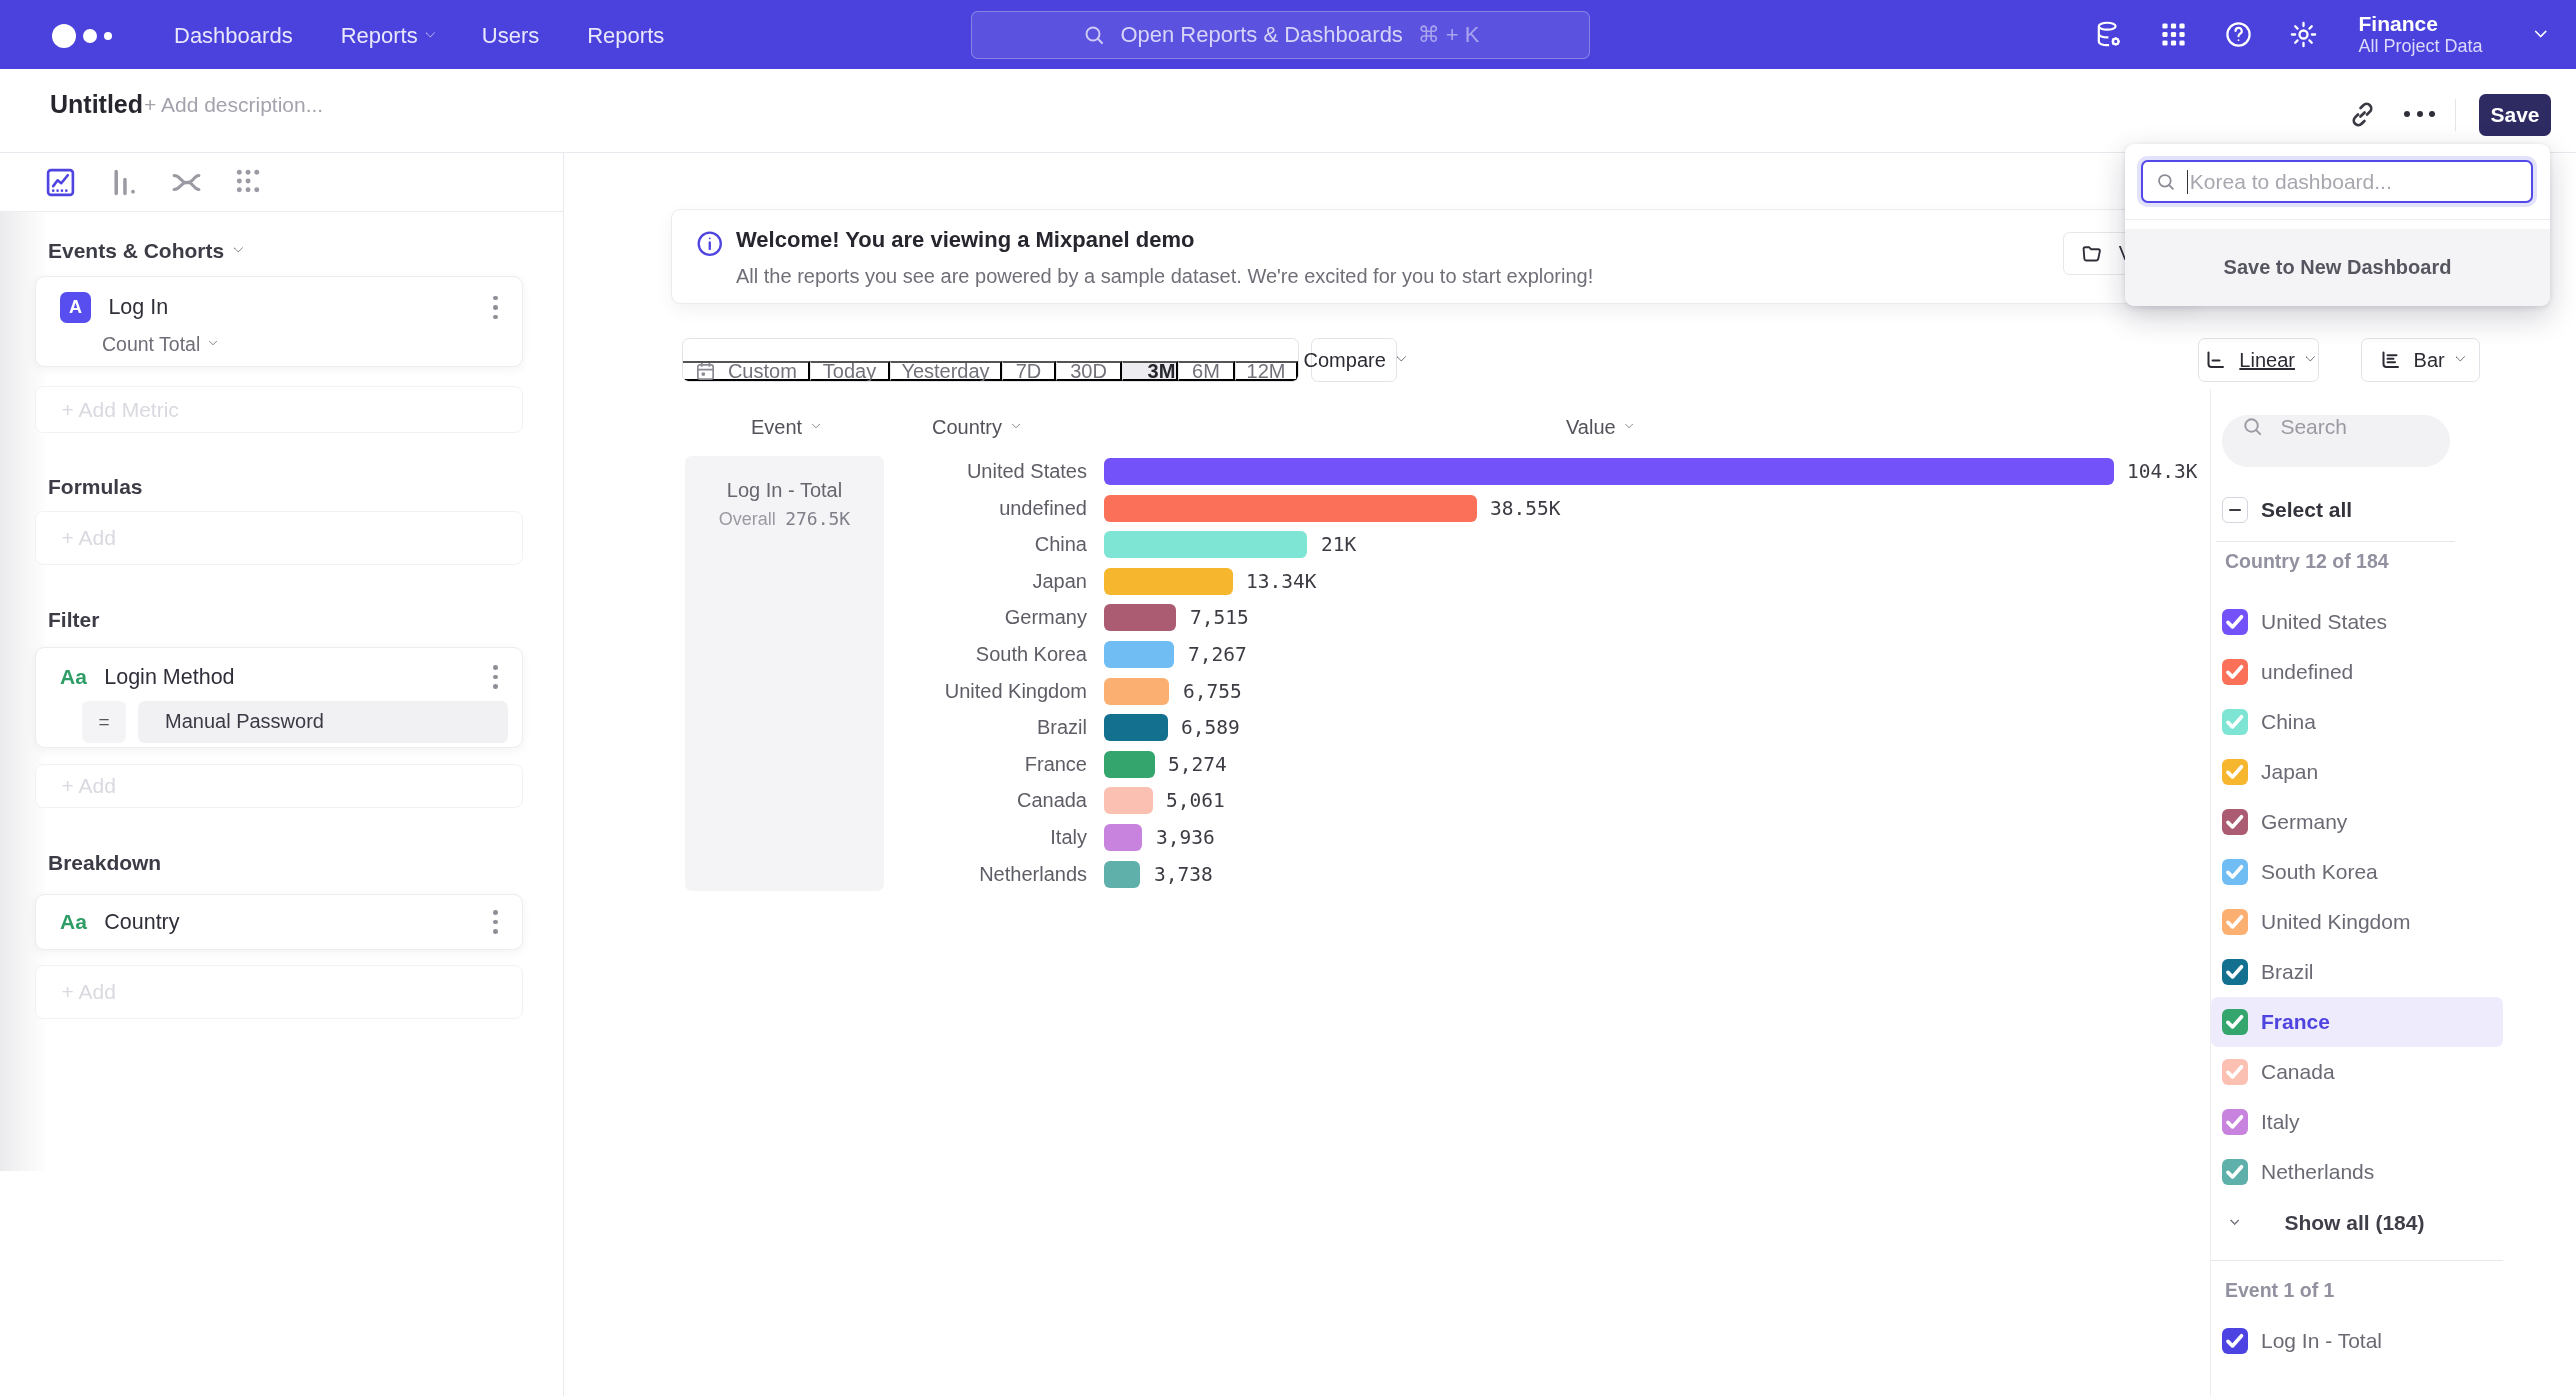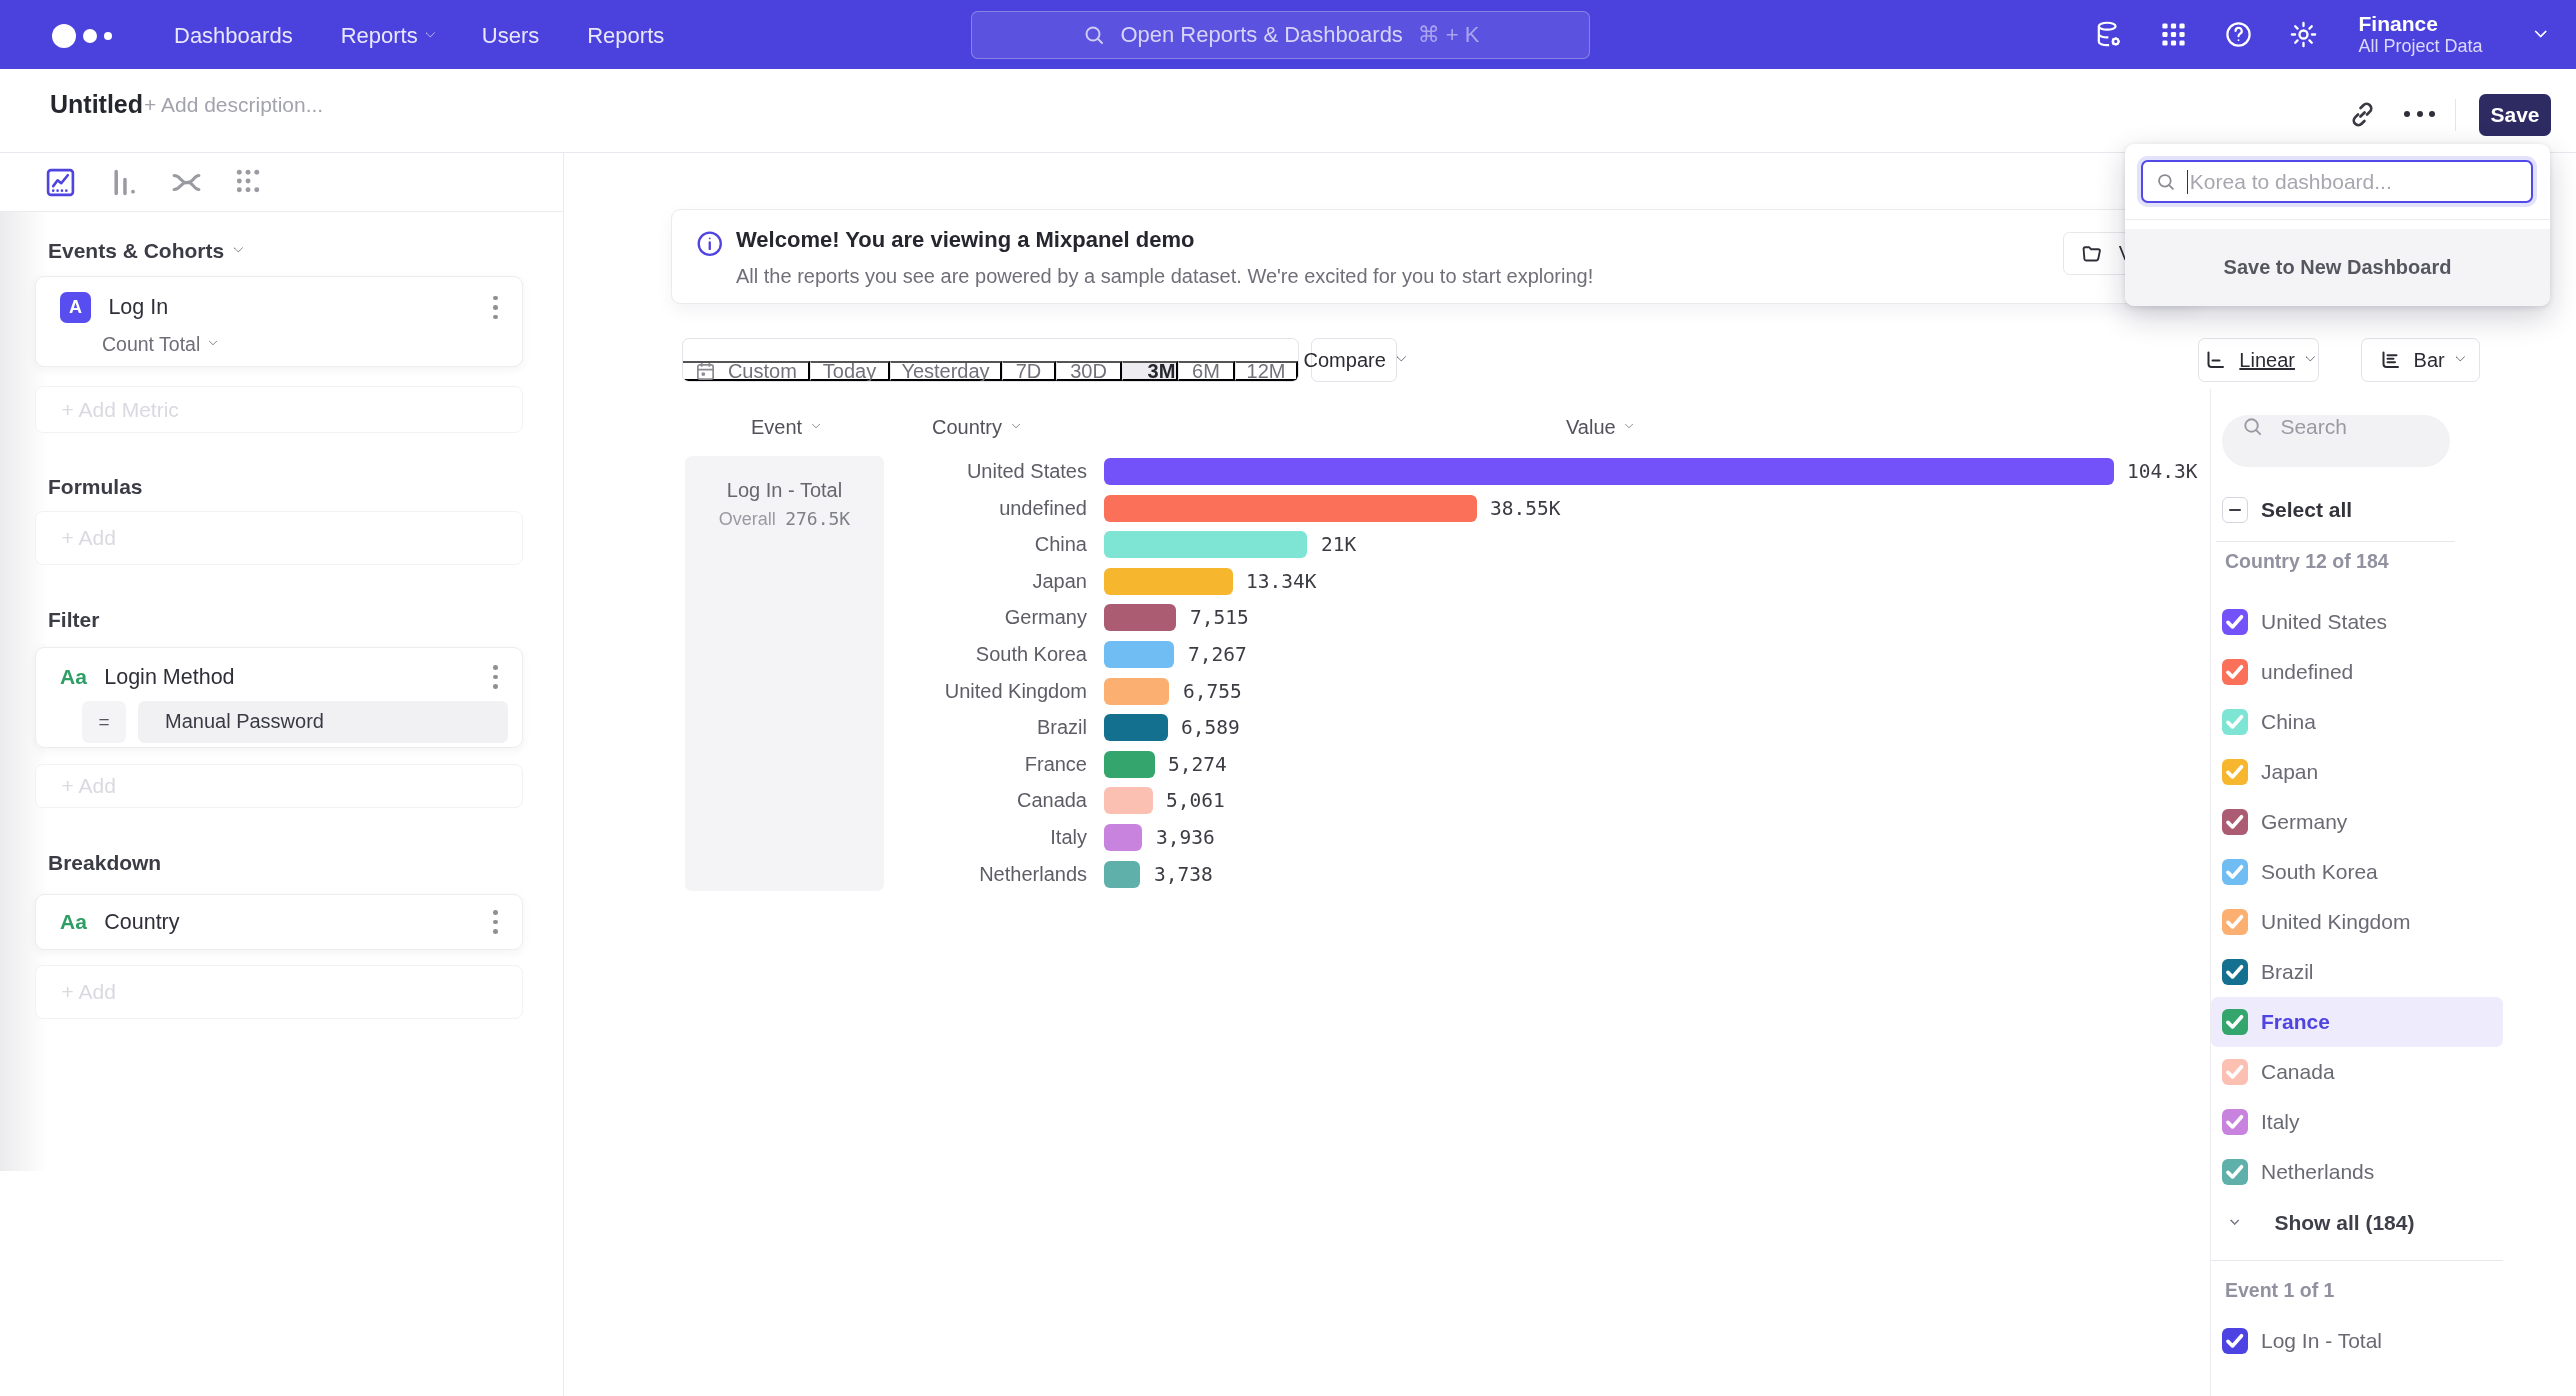--- a/index.html
+++ b/index.html
@@ -120,21 +120,21 @@
   .rrow .lbl { position:absolute; left:50px; font-size:21px; color:#6a6a74; }
   .rrow.hl { background:#eeebfc; border-radius:6.7px; }
   .rrow.hl .lbl { color:#4f44e0; font-weight:bold; }
   .cb-ind { position:absolute; left:11.4px; width:25.5px; height:25.5px; border-radius:6px; background:#fff;
      border:1.3px solid #d5d5de; display:flex; align-items:center; justify-content:center;}
   .cb-ind i{ width:12px; height:2.7px; background:#3c3c46; border-radius:1.3px;}
   .rdiv { position:absolute; left:5.4px; width:239px; height:1.3px; background:#e7e7ec; }
   .rhead { position:absolute; left:14px; font-size:19.5px; font-weight:bold; color:#9191a0; }
   .showall { position:absolute; left:0; width:292px; height:48px; display:flex; align-items:center; cursor:pointer;}
   .showall .chev { width:7.4px; height:7.4px; border-width:2px; color:#81818c; margin-left:20px; }
-  .showall .lbl { margin-left:36px; font-size:21px; font-weight:bold; color:#3f3f49; }
+  .showall .lbl { margin-left:46px; font-size:21px; font-weight:bold; color:#3f3f49; }
   
   .sdrop { left:2125px; top:144px; width:425px; height:162px; background:#fff; border-radius:9.4px;
      box-shadow:0 10.7px 29.5px rgba(20,20,50,0.20), 0 1.3px 5.4px rgba(20,20,50,0.10); z-index:50; }
   .sdrop-input { position:absolute; left:16px; top:16px; width:392px; height:43px; background:#fff;
      border:2px solid #5348e8; border-radius:6.7px; box-shadow:0 0 0 4px rgba(83,72,232,0.16);
      display:flex; align-items:center; gap:0; padding-left:12px; cursor:text;}
   .sdrop-input .sic { width:21.5px; height:21.5px; color:#8b8b95; margin-right:10.7px;}
   .sdrop-input .caret { width:1.3px; height:24px; background:#33333c; margin-right:1.3px;}
   .sdrop-input .ph { font-size:21px; color:#a7a7b0; }
   .sdrop-div { position:absolute; left:0; top:75px; width:100%; height:1.3px; background:#ededf1; }

